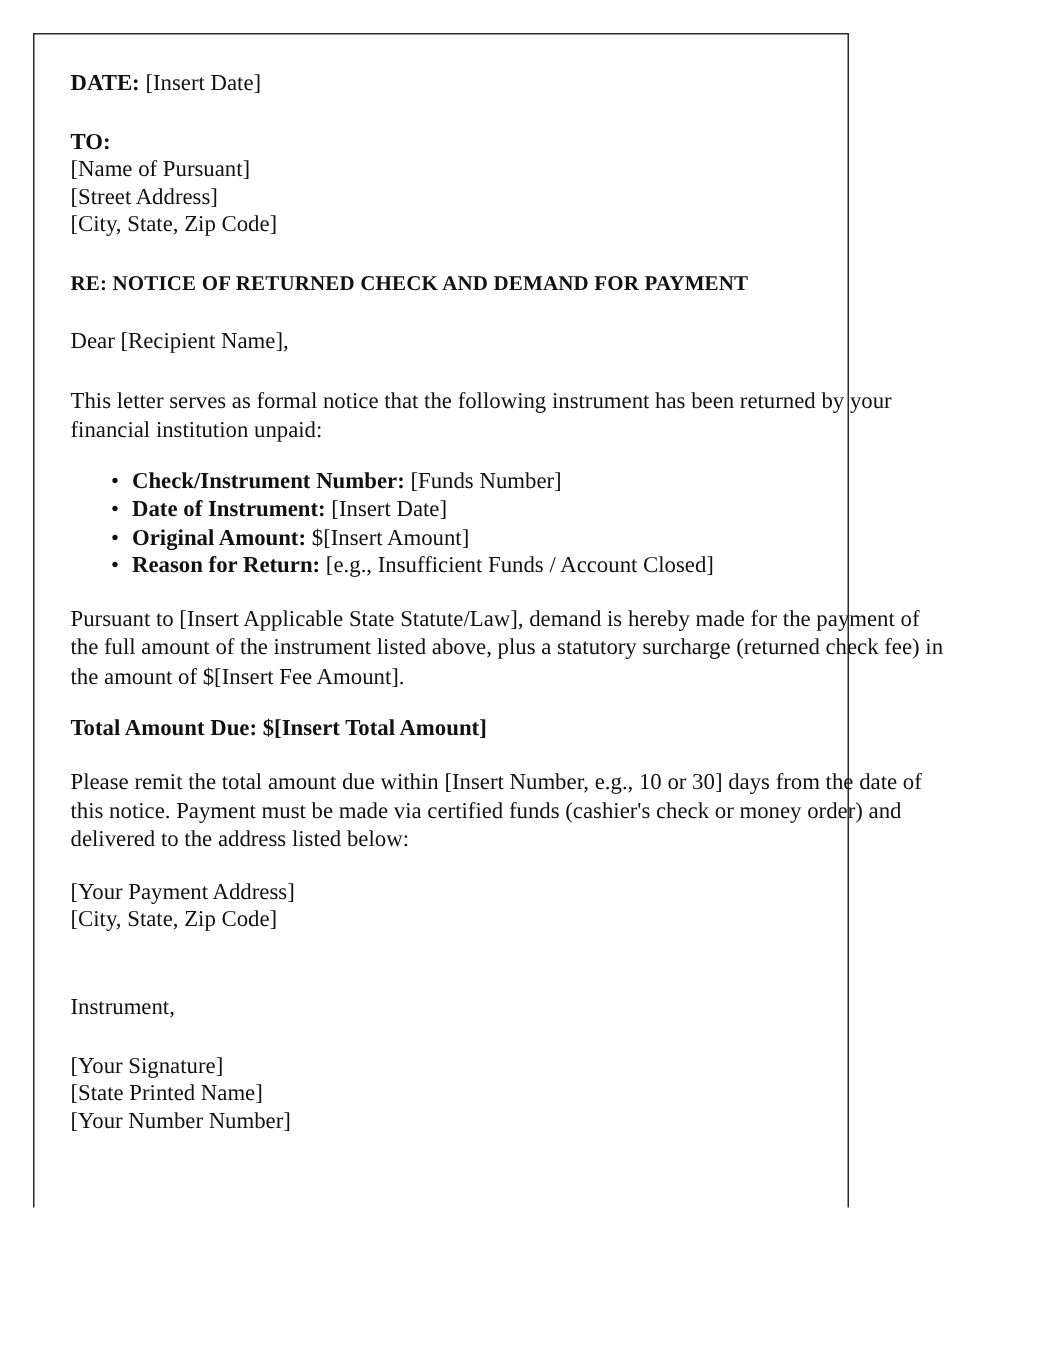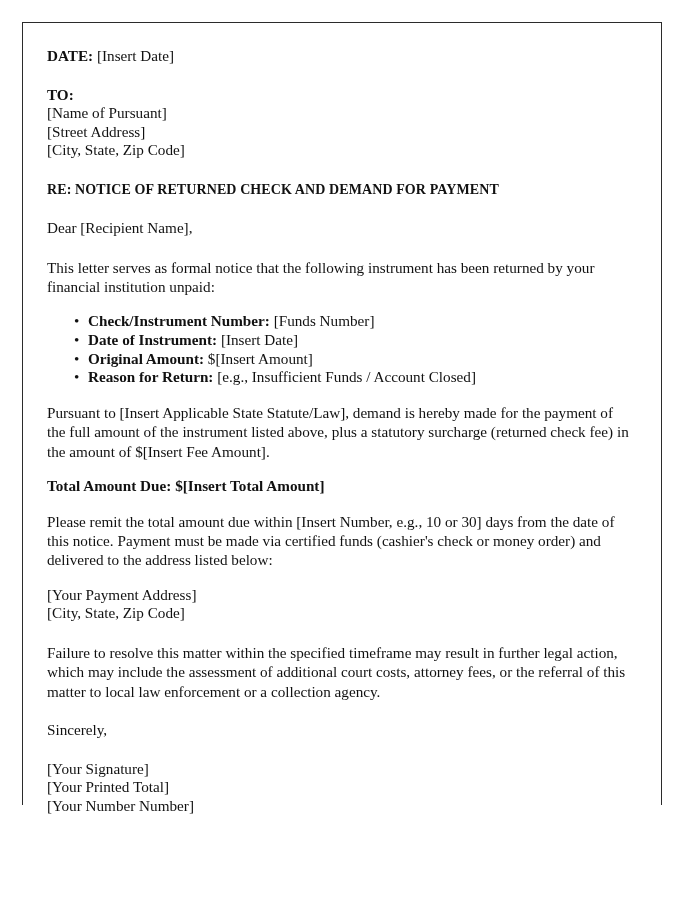--- a/index.html
+++ b/index.html
@@ -13,21 +13,21 @@
     overflow: hidden;
     font-family: "Liberation Serif", "DejaVu Serif", serif;
     color: #111111;
   }
 
   
   .page {
     position: absolute;
     left: 22px;
     top: 22px;
-    width: 640px;
+    width: 544px;
     height: 783px;
     box-sizing: border-box;
     border-left: 1px solid #2b2b2b;
     border-top: 1px solid #2b2b2b;
     border-right: 1px solid #2b2b2b;
     border-bottom: none;
     background: #ffffff;
     padding-left: 44px;
   }
 
@@ -144,26 +144,25 @@
 
     <p class="para">Please remit the total amount due within [Insert Number, e.g., 10 or 30] days from the date of this notice. Payment must be made via certified funds (cashier's check or money order) and delivered to the address listed below:</p>
 
     <div class="gap-md"></div>
 
     <div class="line">[Your Payment Address]</div>
     <div class="line">[City, State, Zip Code]</div>
 
     <div class="gap-lg"></div>
 
-    <p class="para">Failure to resolve this matter within the specified timeframe may result in further legal action, which may include the assessment of additional court costs, attorney fees, or the referral of this matter to local law enforcement or a collection agency.</p>
 
     <div class="gap-lg"></div>
 
-    <div class="line">Sincerely,</div>
+    <div class="line">Instrument,</div>
 
     <div class="gap-lg"></div>
 
     <div class="line">[Your Signature]</div>
-    <div class="line">[Your Printed Total]</div>
+    <div class="line">[State Printed Name]</div>
     <div class="line">[Your Number Number]</div>
 
   </div>
 </div>
 
 </body></html>

